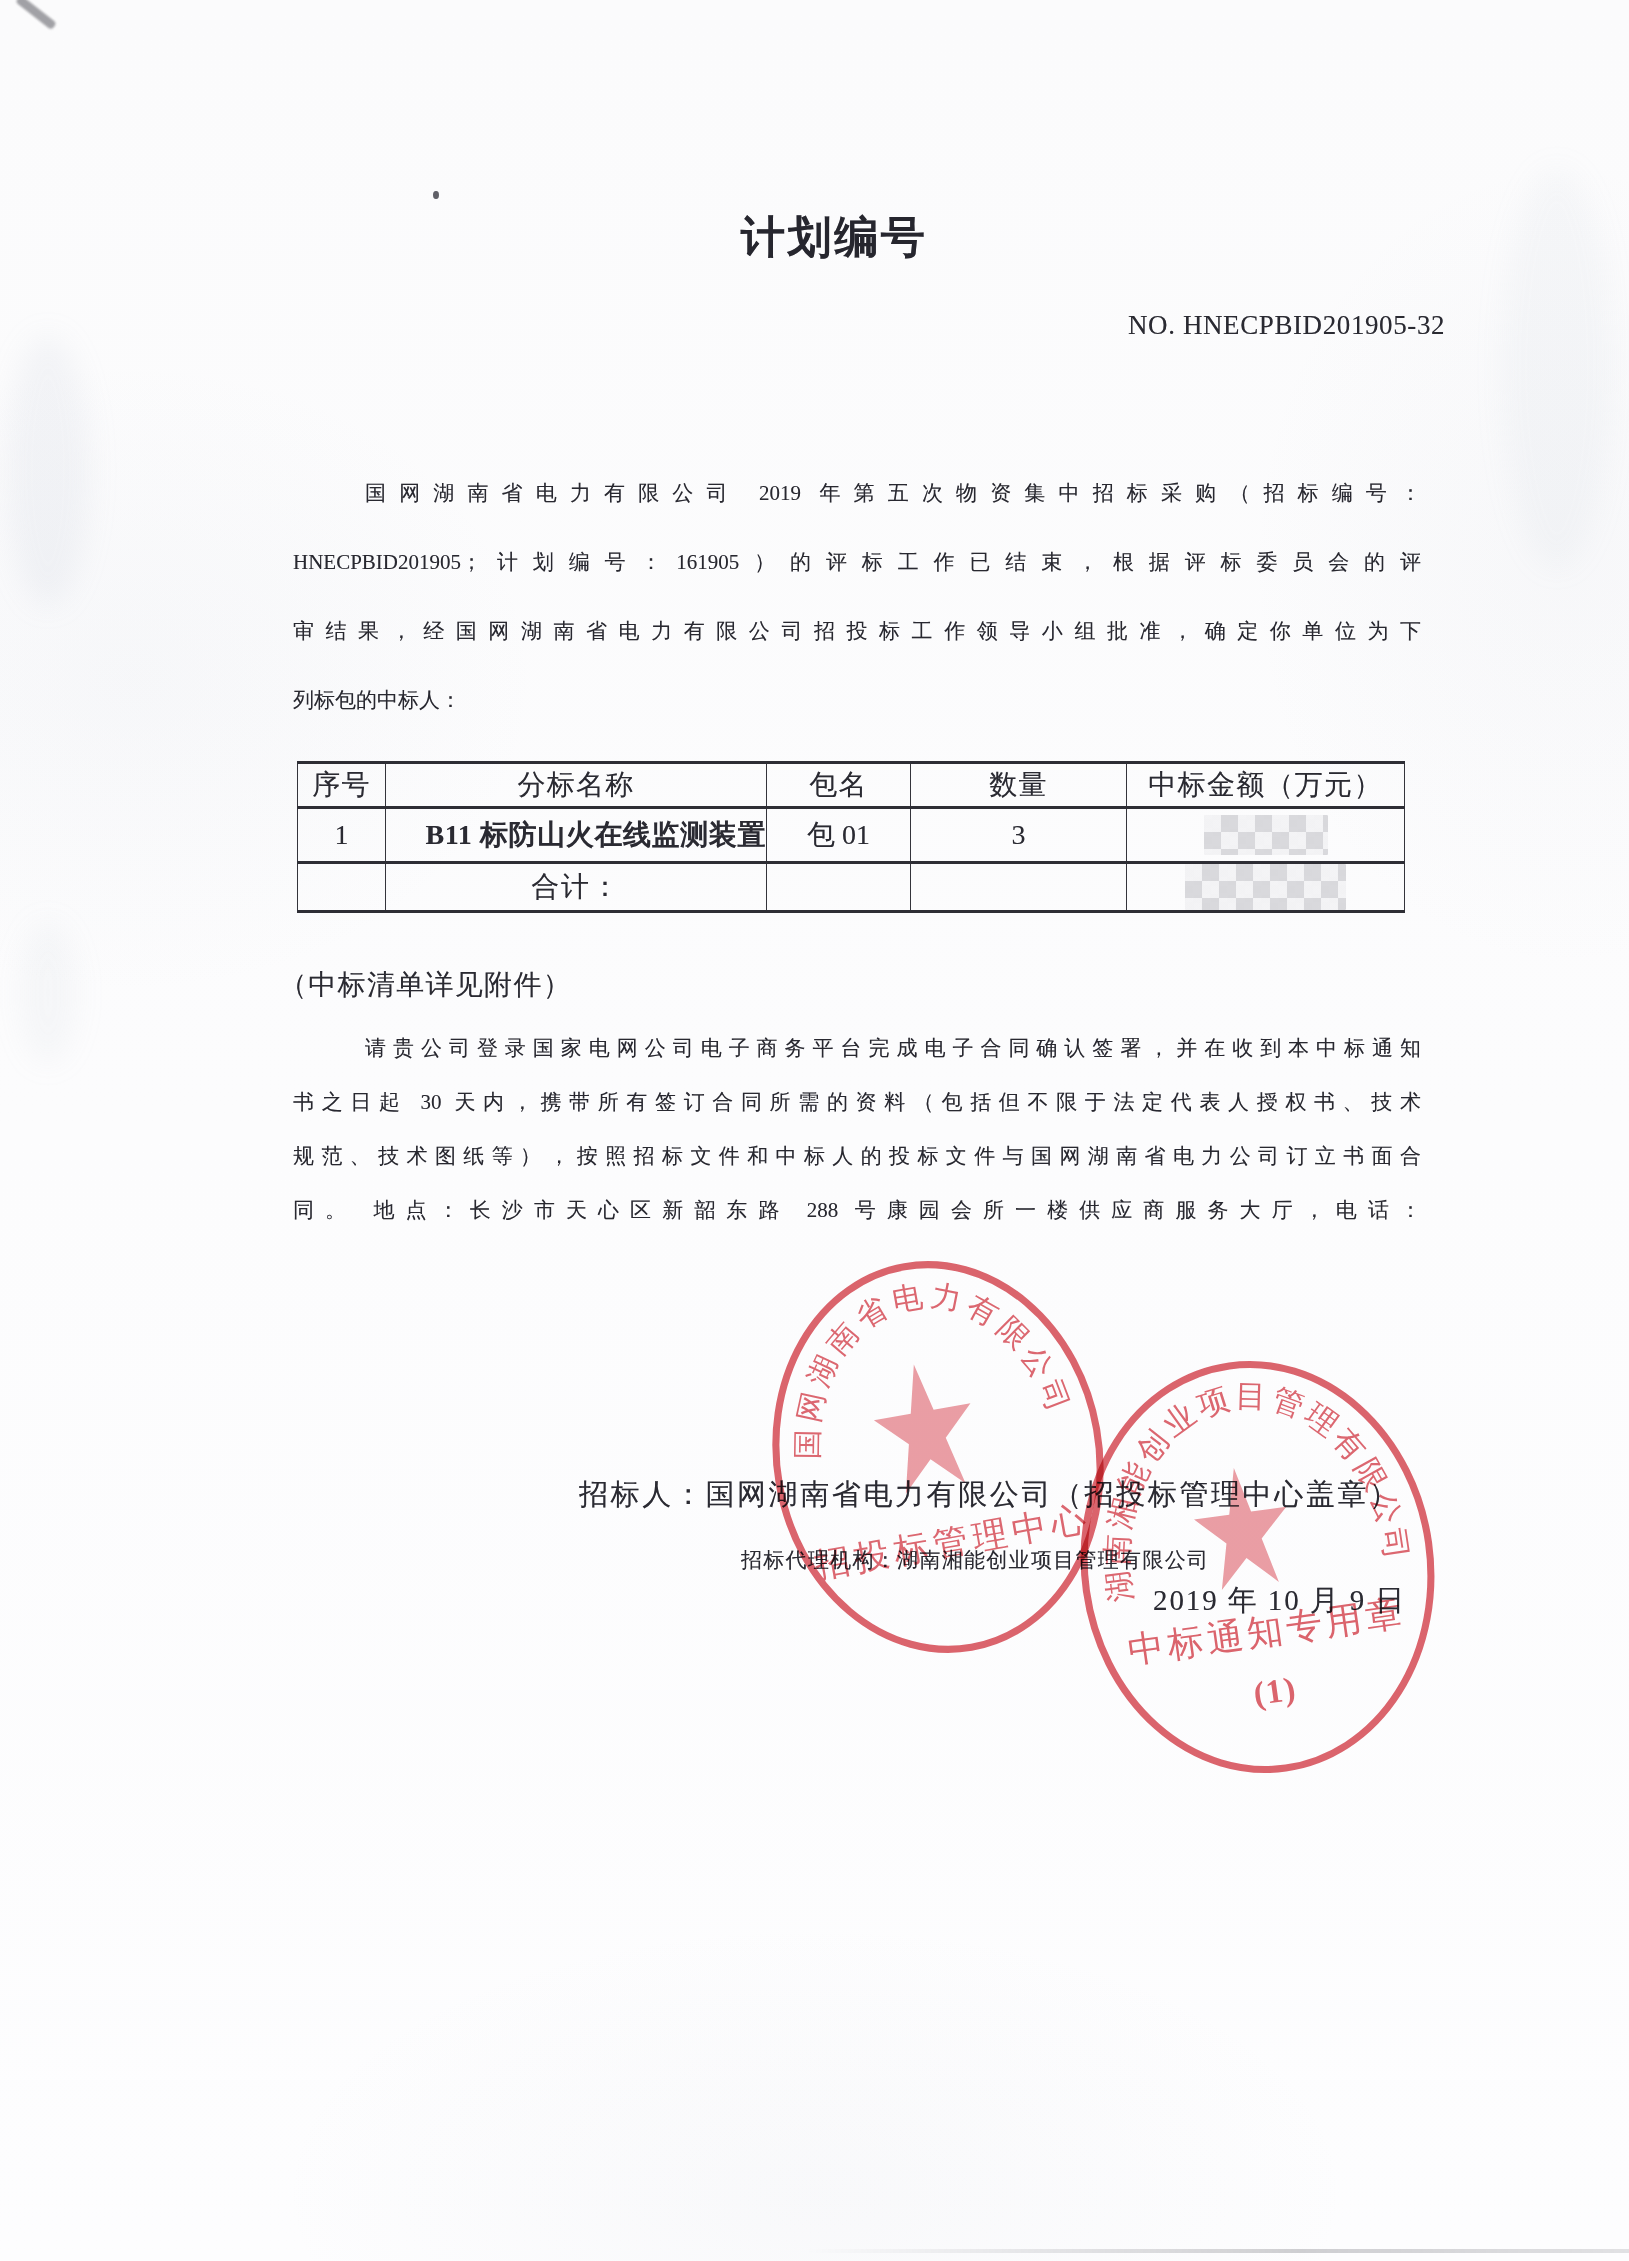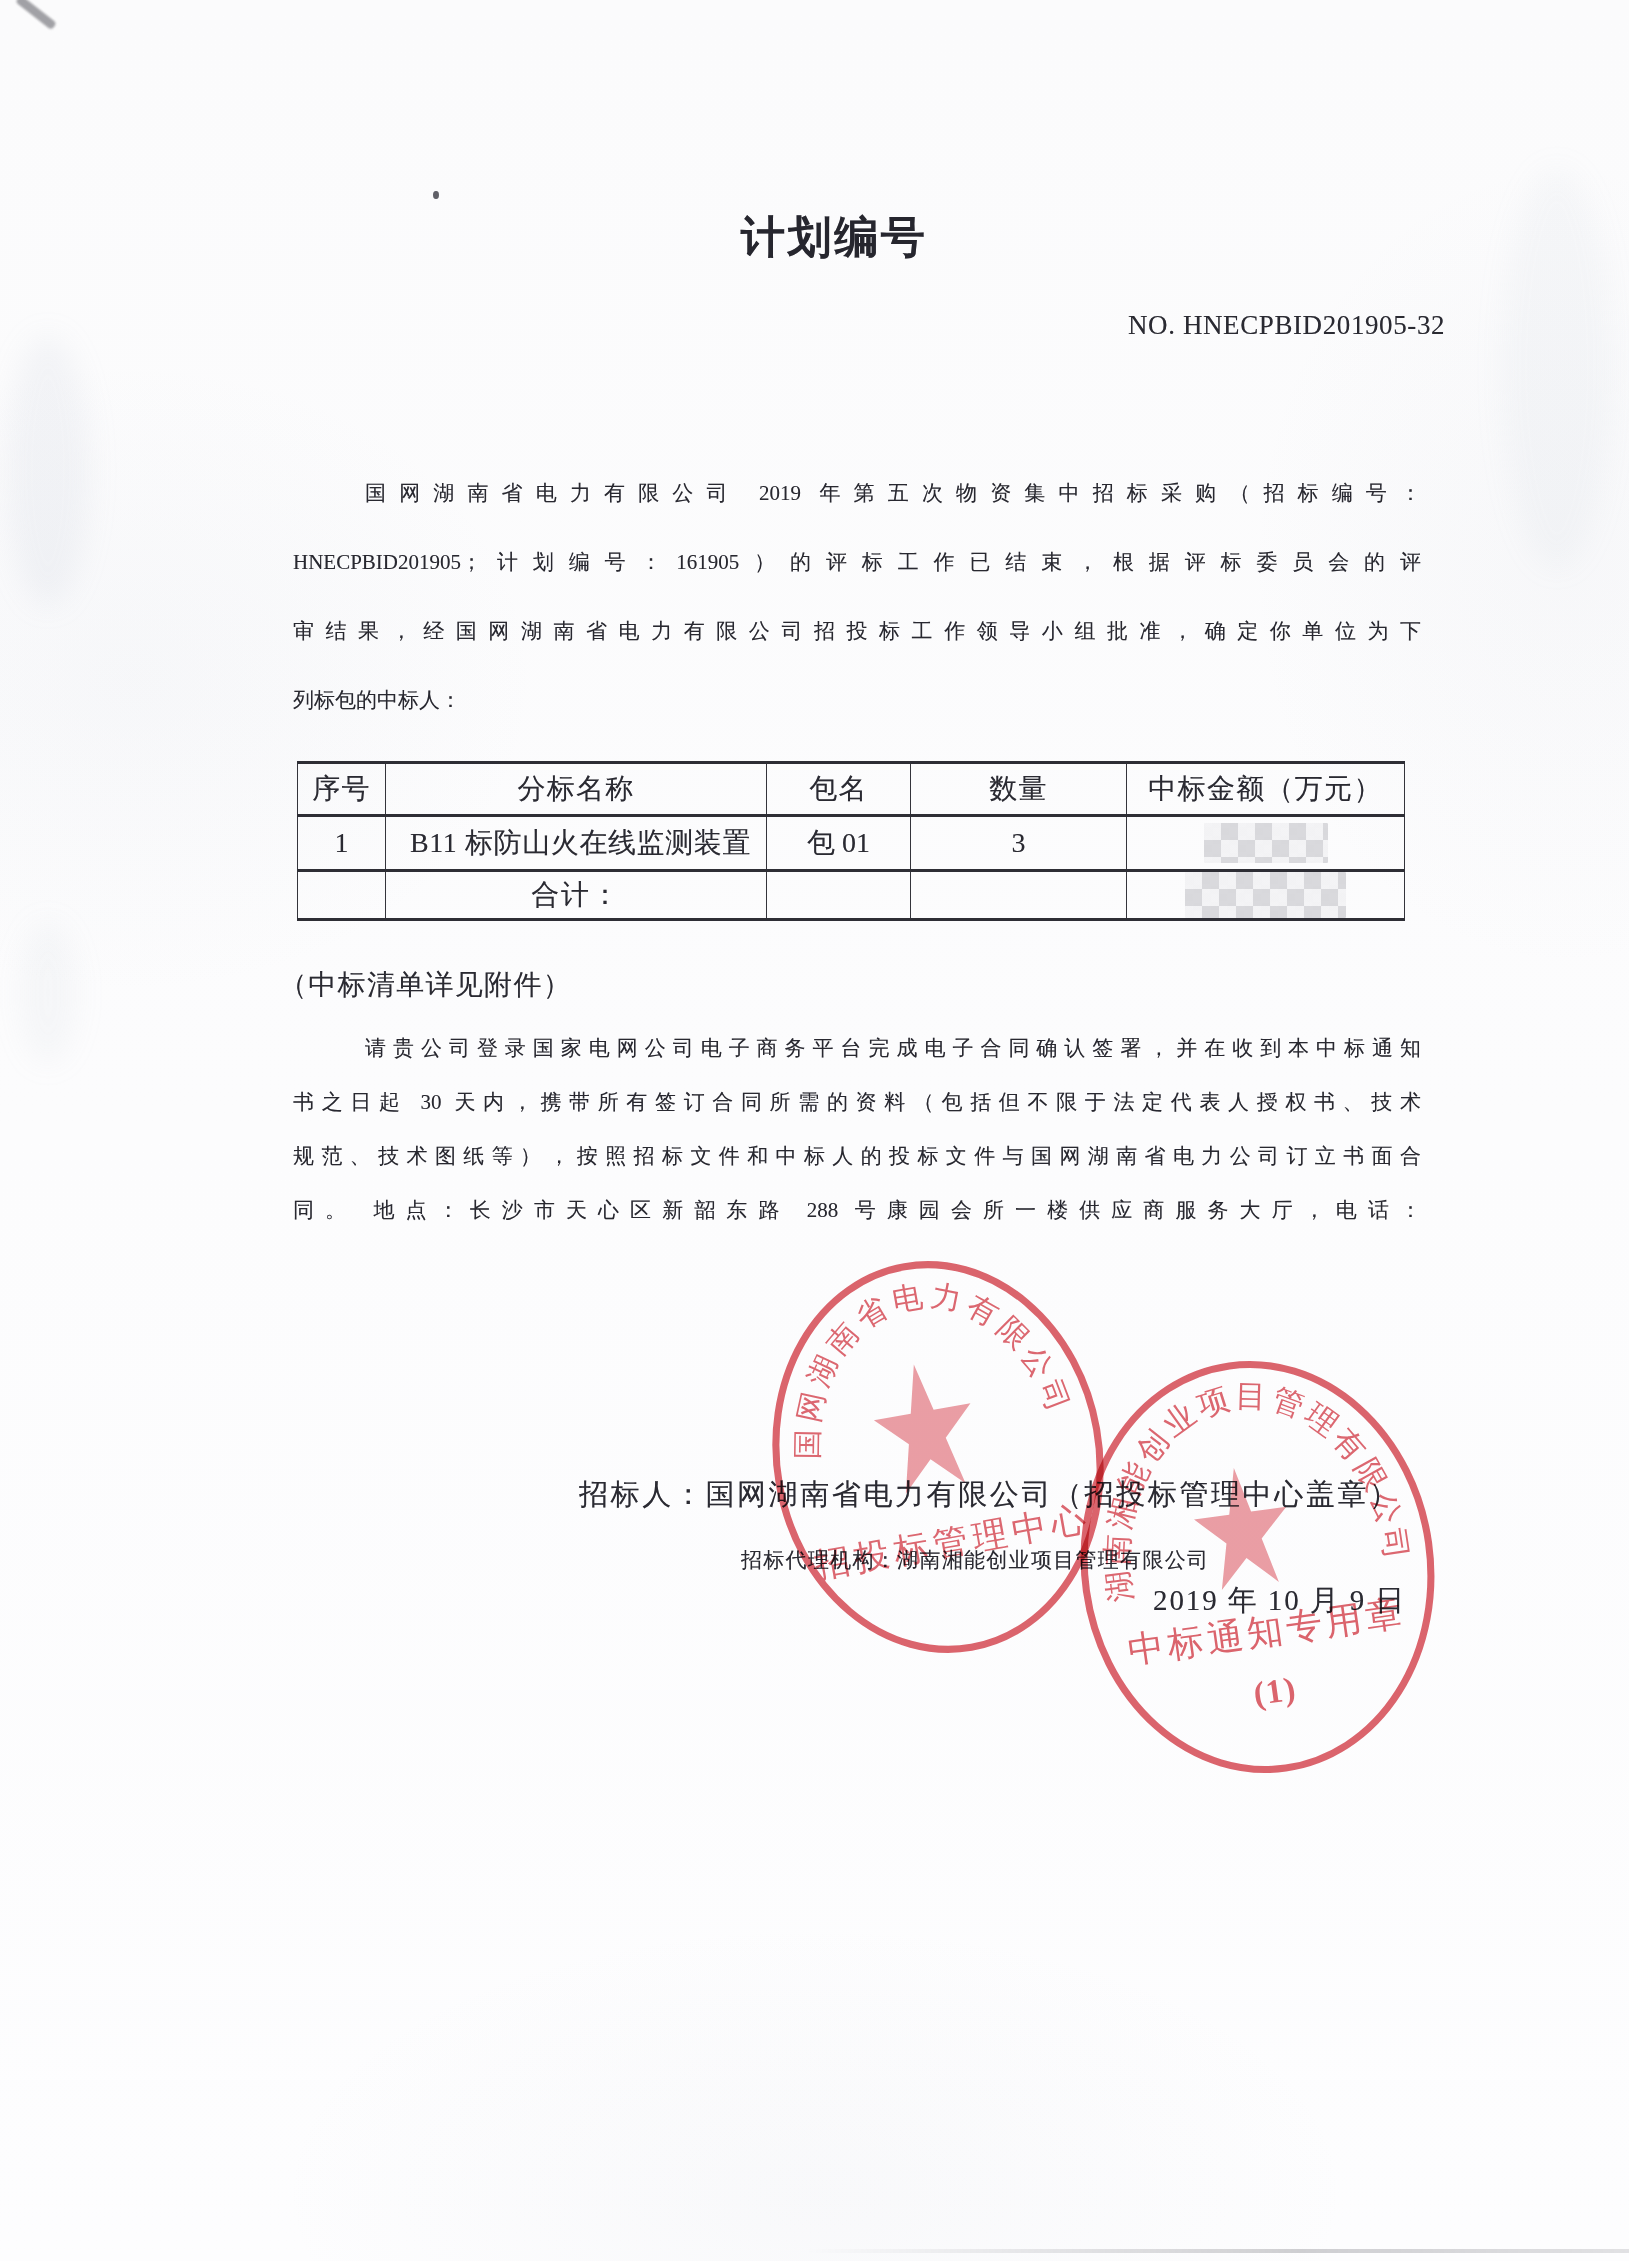--- a/index.html
+++ b/index.html
@@ -34,21 +34,21 @@
 
   table.bid-table{position:absolute;left:297px;top:761px;width:1107px;border-collapse:collapse;table-layout:fixed;}
   .bid-table th,.bid-table td{
     border-left:1.9px solid #34343b;border-right:1.9px solid #34343b;
     font-size:28px;font-weight:normal;text-align:center;color:#2a2a32;
     text-shadow:0 0 0.6px rgba(25,25,35,.3);padding:0;overflow:hidden;
   }
   .bid-table thead th{border-top:3.9px solid #2e2e35;border-bottom:3.9px solid #2e2e35;letter-spacing:1.3px;}
   .bid-table tr.r1 td{border-bottom:3.2px solid #2e2e35;}
   .bid-table tr.r2 td{border-bottom:3.9px solid #2e2e35;}
-  .bid-table .name-cell{text-align:center;padding-left:9px;letter-spacing:0.6px;}
+  .bid-table .name-cell{text-align:right;padding-left:9px;letter-spacing:0.6px;font-weight:bold;}
   .bid-table .total-cell{text-align:center;letter-spacing:1.9px;}
   .mosaic{margin:0 auto;
     background-image:
       repeating-conic-gradient(rgba(214,214,218,.9) 0% 25%, rgba(243,243,245,.95) 0% 50%),
       repeating-conic-gradient(#ededef 0% 25%, #f7f7f8 0% 50%);
     background-size:34px 34px,17px 17px;background-position:0 0,8.4px 4.5px;
     border-radius:1.3px;}
   .mosaic.m1{width:124px;height:40px;}
   .mosaic.m2{width:161px;height:46px;}
 
@@ -94,21 +94,21 @@
 
   <table class="bid-table">
     <colgroup>
       <col style="width:88px">
         <col style="width:381px">
         <col style="width:144px">
         <col style="width:216px">
         <col style="width:278px">
     </colgroup>
     <thead>
-      <tr style="height:53px">
+      <tr style="height:45px">
         <th>序号</th>
         <th>分标名称</th>
         <th>包名</th>
         <th>数量</th>
         <th>中标金额（万元）</th>
       </tr>
     </thead>
     <tbody>
       <tr class="r1" style="height:55px">
         <td>1</td>

